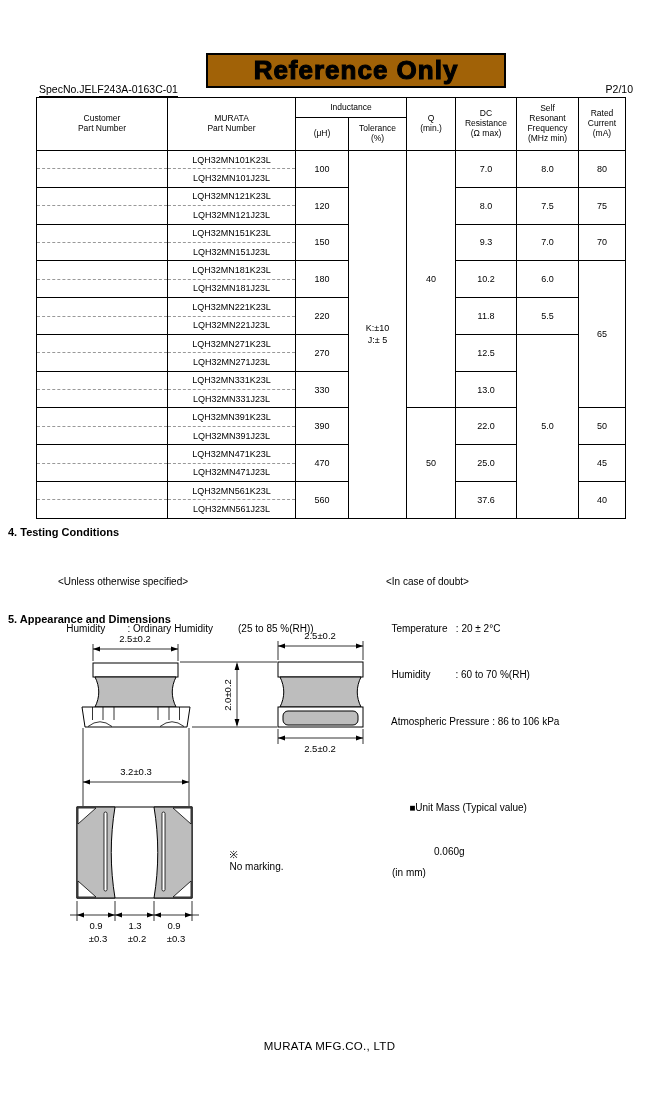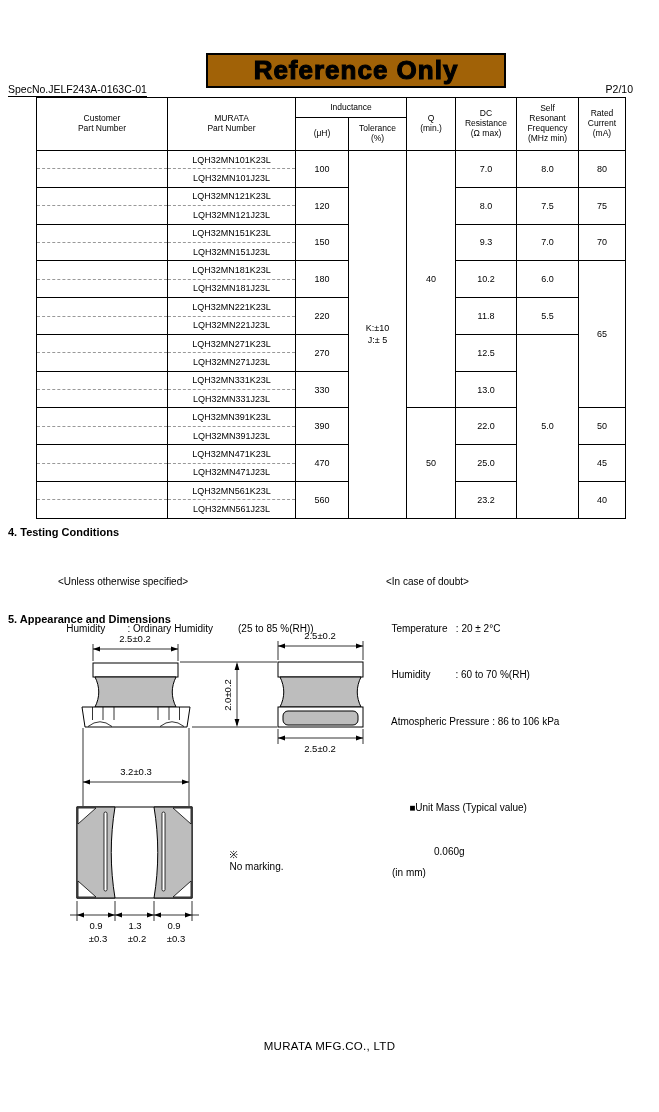--- a/index.html
+++ b/index.html
@@ -14,21 +14,21 @@
     position:absolute; left:206px; top:53px; width:296px; height:31px;
     border:2px solid #000; display:flex; align-items:center; justify-content:center;
     background:#a16207;
   }
   .stamp-text {
     font-size:26px; font-weight:bold; letter-spacing:1px; white-space:nowrap;
     -webkit-text-stroke:1.1px #000;
   }
   
   .spec-line { position:absolute; left:8px; top:83px; width:643px; font-size:10.5px; }
-  .spec-no { border-bottom:1px solid #000; padding-bottom:1px; }
+  .spec-no { border-bottom:1px solid #000; padding-bottom:1px;margin-left:31px; }
   .page-no { position:absolute; right:18px; top:0; }
   
   table.spec {
     position:absolute; left:36px; top:97px; width:589px;
     border-collapse:collapse; table-layout:fixed; border:1.5px solid #000;
   }
   .spec th, .spec td {
     border:1px solid #000; padding:0; text-align:center; vertical-align:middle;
     overflow:hidden;
   }
@@ -224,21 +224,21 @@
     </tr>
     <tr>
       <td class="cb"></td>
       <td class="cb">LQH32MN471J23L</td>
     </tr>
 
     <tr>
       <td class="ca"></td>
       <td class="ca">LQH32MN561K23L</td>
       <td rowspan="2">560</td>
-      <td rowspan="2">23.2</td>
+      <td rowspan="2">37.6</td>
       <td rowspan="2">40</td>
     </tr>
     <tr>
       <td class="cb"></td>
       <td class="cb">LQH32MN561J23L</td>
     </tr>
   </tbody>
 </table>
 
 <div class="sec-title" style="left:8px; top:526px;">4. Testing Conditions</div>

